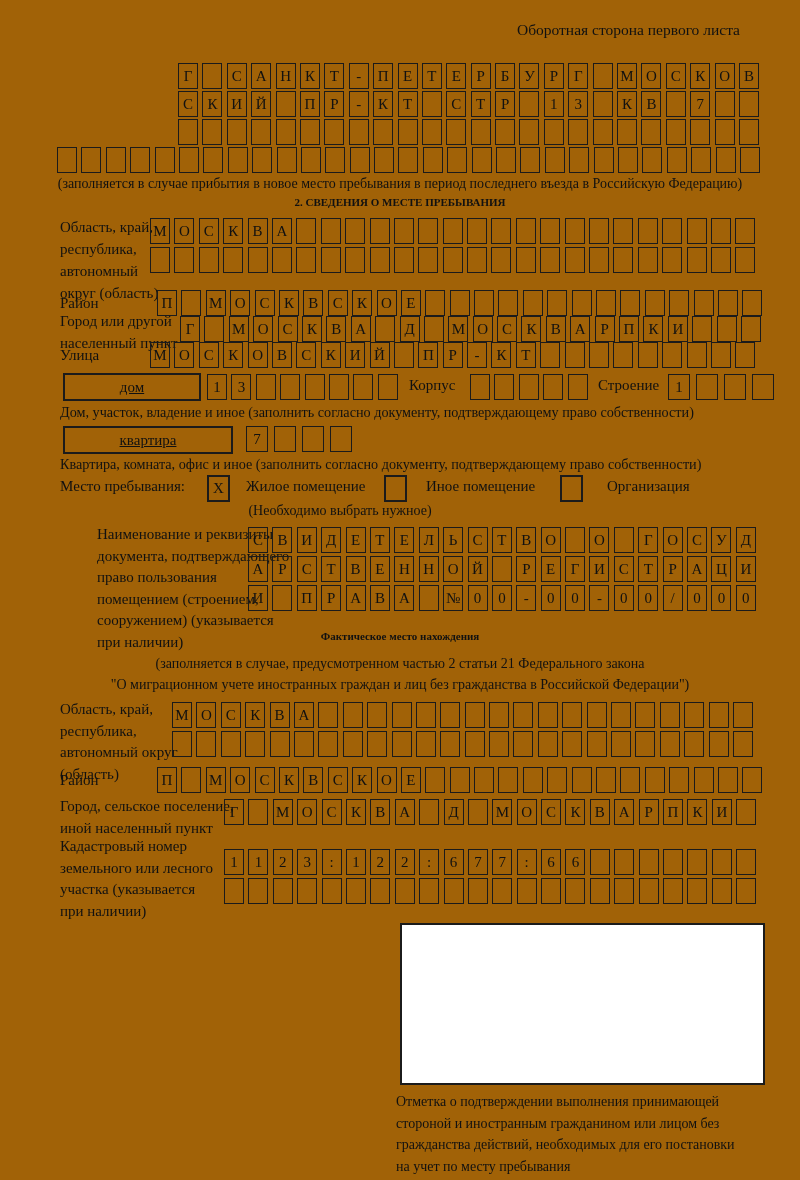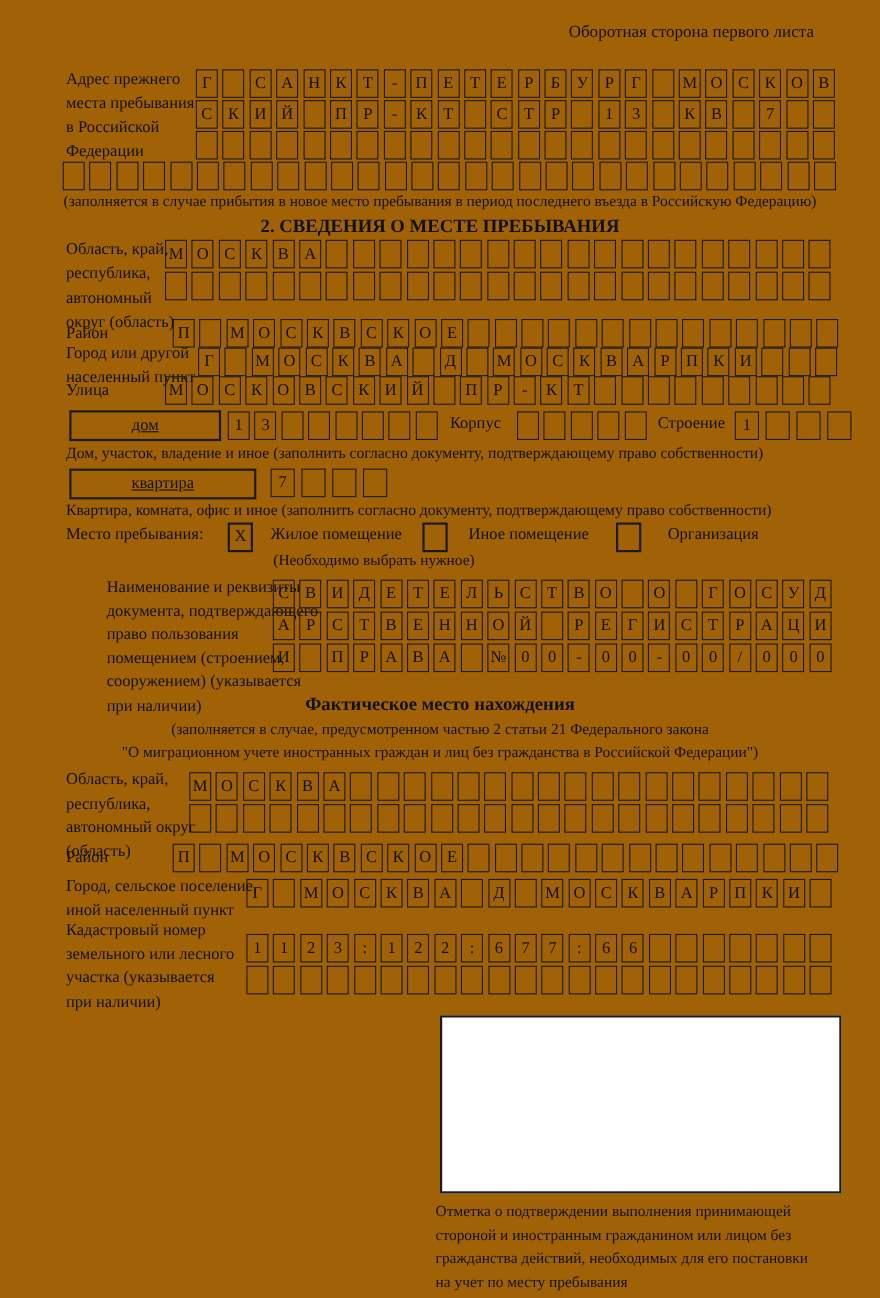--- a/index.html
+++ b/index.html
@@ -5,21 +5,21 @@
   html,body{margin:0;padding:0;background:#fff;}
   .page{
     position:relative;width:800px;height:1180px;background:#a16207;
     font-family:"Liberation Serif", serif;color:#111;overflow:hidden;
   }
   .abs{position:absolute;}
   .lbl{font-size:15px;line-height:22px;white-space:pre-line;}
   .lbl-tight{font-size:15px;line-height:21.5px;white-space:pre-line;}
   .hint{font-size:14.2px;}
   .note{font-size:14px;text-align:center;width:100%;left:0;}
-  .heading{font-size:17px;font-weight:bold;text-align:center;width:100%;left:0;}
+  .heading{font-size:11px;font-weight:bold;text-align:center;width:100%;left:0;}
   .cellrow{position:absolute;display:flex;}
   .cell{
     box-sizing:border-box;flex:none;width:20px;height:26px;
     border:1.7px solid #1b1b1b;margin-right:4.4px;
     display:flex;align-items:center;justify-content:center;
     font-size:15px;line-height:1;
   }
   .cell:last-child{margin-right:0;}
   .wgap .cell{margin-right:6px;width:22px;}
   .boxlabel{
@@ -35,24 +35,20 @@
   .caption{font-size:14px;line-height:21.5px;text-align:left;white-space:pre-line;}
   .title{font-size:15.5px;}
 </style>
 </head>
 <body>
 
 <div class="page">
 
   <div class="abs title" style="top:21px;right:60px;">Оборотная сторона первого листа</div>
 
-  <div class="abs lbl" style="left:60px;top:61px;width:140px;">Адрес прежнего
-места пребывания
-в Российской
-Федерации</div>
   <div class="cellrow" style="left:178px;top:63px;">
       <span class="cell">Г</span>
       <span class="cell"></span>
       <span class="cell">С</span>
       <span class="cell">А</span>
       <span class="cell">Н</span>
       <span class="cell">К</span>
       <span class="cell">Т</span>
       <span class="cell">-</span>
       <span class="cell">П</span>

